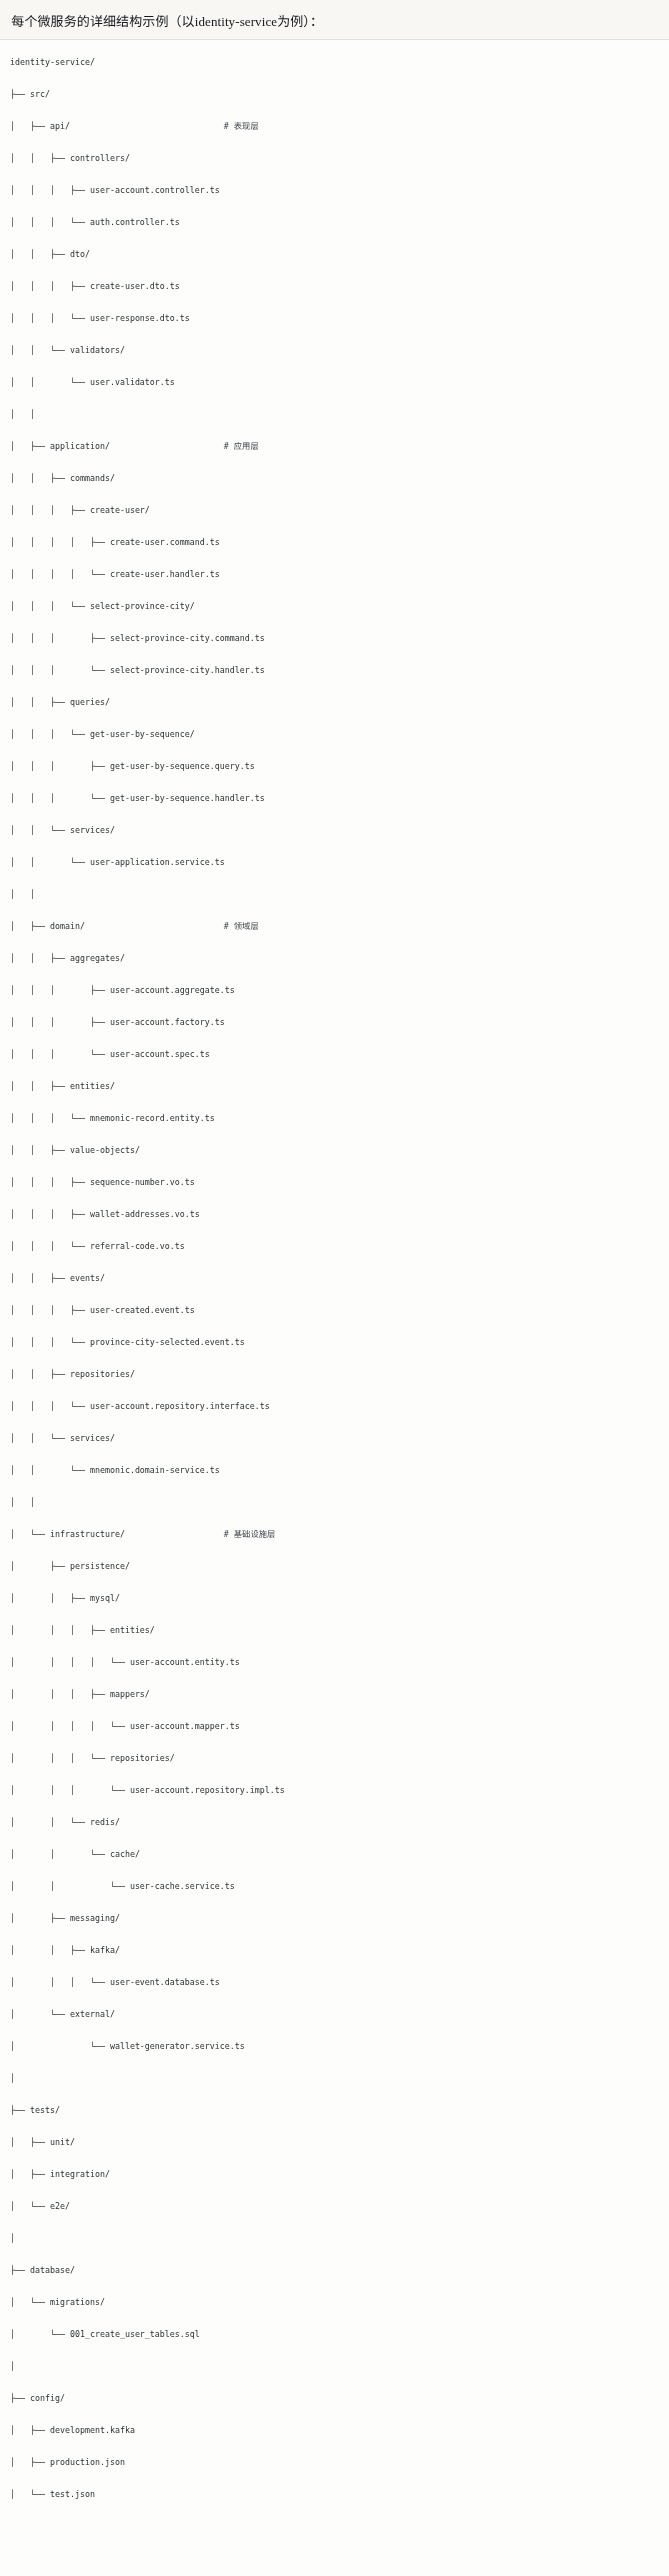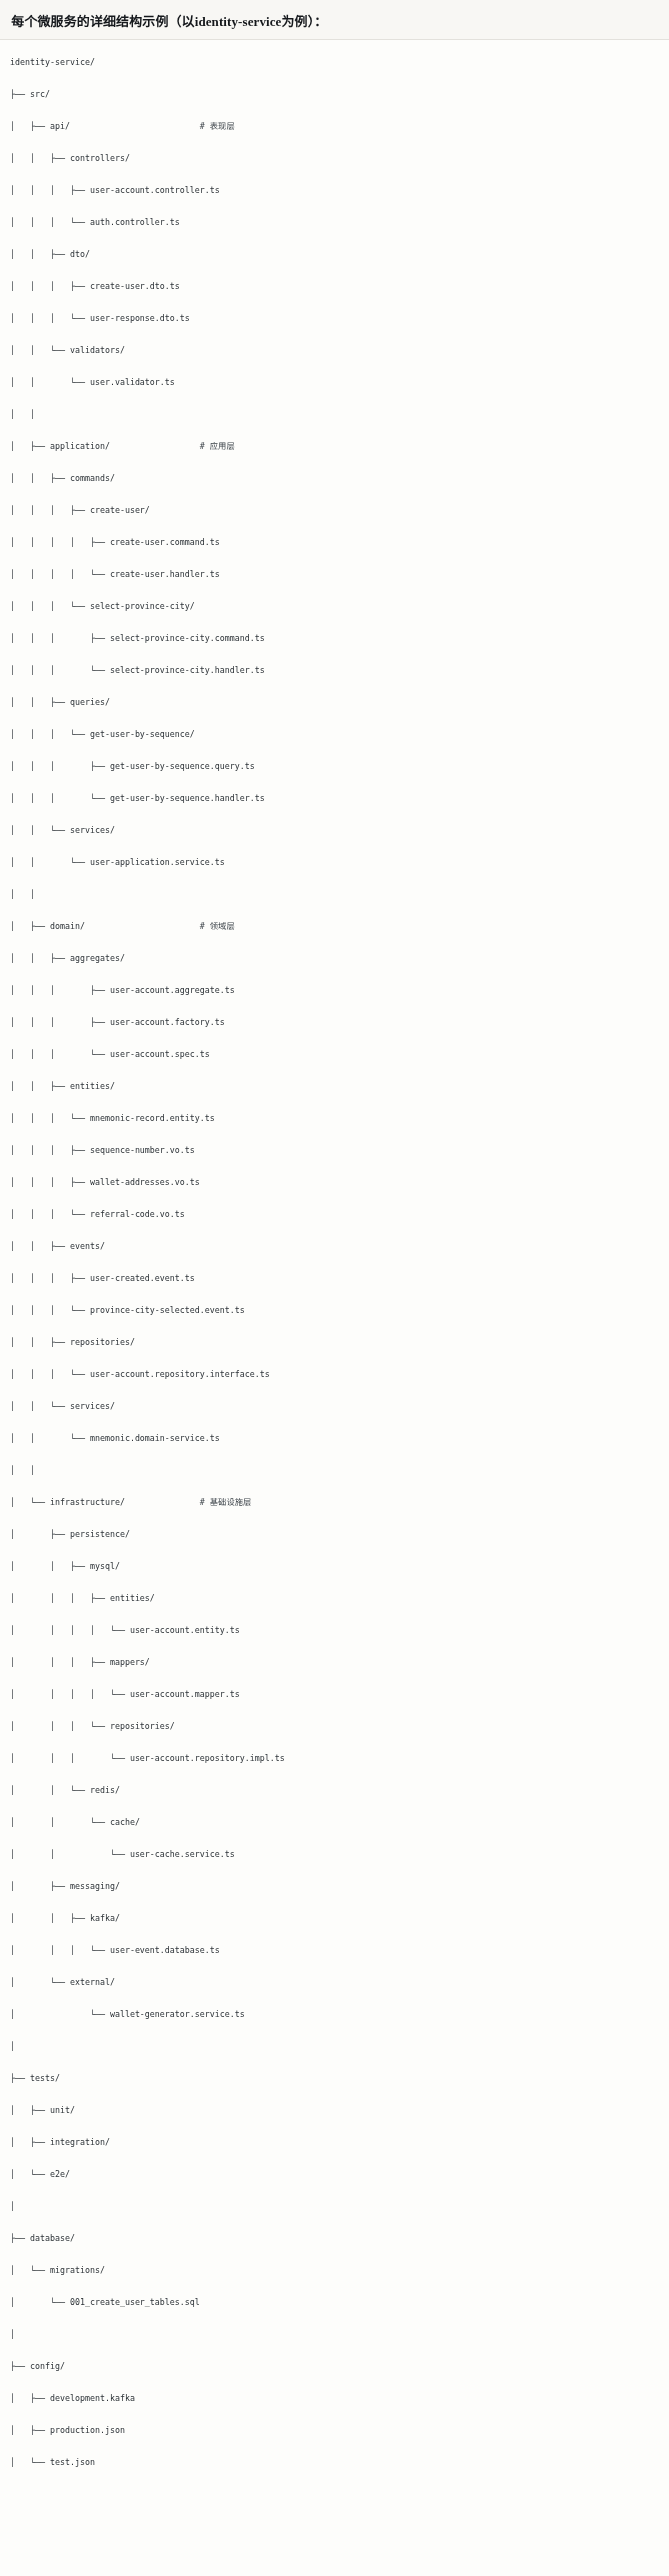--- a/index.html
+++ b/index.html
@@ -24,21 +24,21 @@
   
   .doc-header {
     padding: 12.5px 11.3px 8.8px 11.3px;
     border-bottom: 0.6px solid #e3e1dc;
     background: #f8f7f4;
   }
   .doc-title {
     margin: 0;
     font-size: 13px;
     line-height: 1.35;
-    font-weight: 700;
+    font-weight: 400;
     font-family: "Liberation Serif", "DejaVu Serif", serif;
     color: #15181c;
     letter-spacing: 0.1px;
   }
 
   
   .tree-block {
     background: #fdfdfb;
     padding: 13.8px 10px 12.5px 10px;
     border-bottom: 0.6px solid #e6e4df;
@@ -53,20 +53,21 @@
     tab-size: 4;
     overflow: visible;
   }
   .tree .row {
     display: block;
     white-space: pre;
     height: 16px;
   }
   .tree .cmt {
     color: #3c4349;
+    margin-left: 24px;
   }
 </style>
 </head>
 <body>
 
 <div class="page">
 
   <header class="doc-header">
     <h1 class="doc-title">每个微服务的详细结构示例（以identity-service为例）：</h1>
   </header>
@@ -99,20 +100,21 @@
 <span class="row">│   │   └── services/</span>
 <span class="row">│   │       └── user-application.service.ts</span>
 <span class="row">│   │</span>
 <span class="row"><span>│   ├── domain/                       </span><span class="cmt"># 领域层</span></span>
 <span class="row">│   │   ├── aggregates/</span>
 <span class="row">│   │   │       ├── user-account.aggregate.ts</span>
 <span class="row">│   │   │       ├── user-account.factory.ts</span>
 <span class="row">│   │   │       └── user-account.spec.ts</span>
 <span class="row">│   │   ├── entities/</span>
 <span class="row">│   │   │   └── mnemonic-record.entity.ts</span>
+<span class="row">│   │   ├── value-objects/</span>
 <span class="row">│   │   │   ├── sequence-number.vo.ts</span>
 <span class="row">│   │   │   ├── wallet-addresses.vo.ts</span>
 <span class="row">│   │   │   └── referral-code.vo.ts</span>
 <span class="row">│   │   ├── events/</span>
 <span class="row">│   │   │   ├── user-created.event.ts</span>
 <span class="row">│   │   │   └── province-city-selected.event.ts</span>
 <span class="row">│   │   ├── repositories/</span>
 <span class="row">│   │   │   └── user-account.repository.interface.ts</span>
 <span class="row">│   │   └── services/</span>
 <span class="row">│   │       └── mnemonic.domain-service.ts</span>

